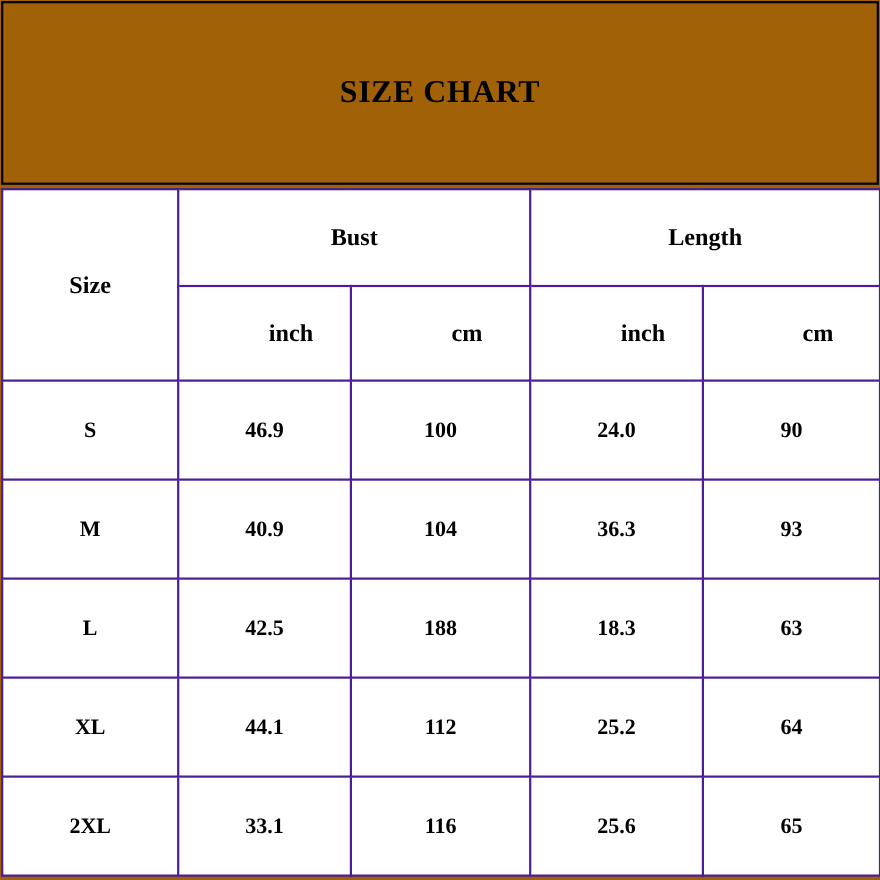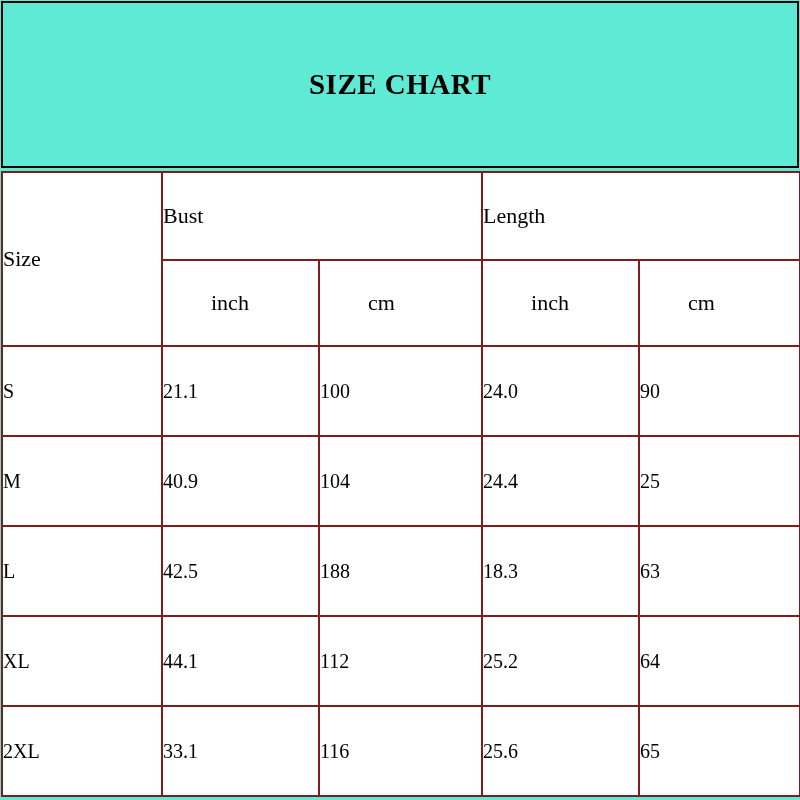--- a/index.html
+++ b/index.html
@@ -5,21 +5,21 @@
   html, body {
     margin: 0;
     padding: 0;
     background: #ffffff;
   }
   .page {
     width: 800px;
     height: 800px;
     box-sizing: border-box;
     padding: 1px;
-    background: #5eead4;
+    background: #a16207;
     color: #000000;
     font-family: "Liberation Serif", "DejaVu Serif", serif;
   }
   .title-box {
     box-sizing: border-box;
     height: 167px;
     border: 2px solid #000000;
     display: flex;
     align-items: center;
     justify-content: center;
@@ -31,23 +31,24 @@
     letter-spacing: 0.5px;
     white-space: nowrap;
   }
   table.size-table {
     border-collapse: collapse;
     table-layout: fixed;
     width: 798px;
     margin-top: 3px;
   }
   table.size-table td {
-    border: 2px solid #7f1d1d;
+    border: 2px solid #4c1d95;
+    text-align: center;
     vertical-align: middle;
-    font-weight: normal;
+    font-weight: bold;
     padding: 0;
     background: #ffffff;
   }
   tr.group-row td { height: 86px; font-size: 22px; }
   tr.unit-row  td { height: 84px; font-size: 22px; padding-left: 48px; }
   tr.data-row  td { height: 88px; font-size: 20px; }
   td.size-header { font-size: 22px; }
 </style>
 </head>
 <body>
@@ -74,31 +75,31 @@
       </tr>
       <tr class="unit-row">
         <td>inch</td>
         <td>cm</td>
         <td>inch</td>
         <td>cm</td>
       </tr>
 
       <tr class="data-row">
         <td>S</td>
-        <td>21.1</td>
+        <td>46.9</td>
         <td>100</td>
         <td>24.0</td>
         <td>90</td>
       </tr>
       <tr class="data-row">
         <td>M</td>
         <td>40.9</td>
         <td>104</td>
-        <td>24.4</td>
-        <td>25</td>
+        <td>36.3</td>
+        <td>93</td>
       </tr>
       <tr class="data-row">
         <td>L</td>
         <td>42.5</td>
         <td>188</td>
         <td>18.3</td>
         <td>63</td>
       </tr>
       <tr class="data-row">
         <td>XL</td>

